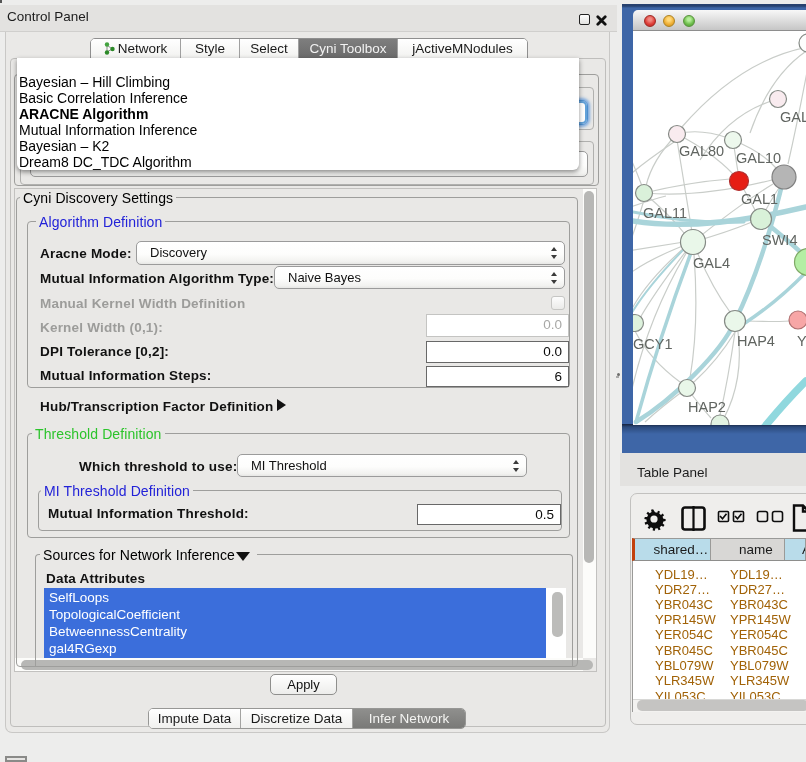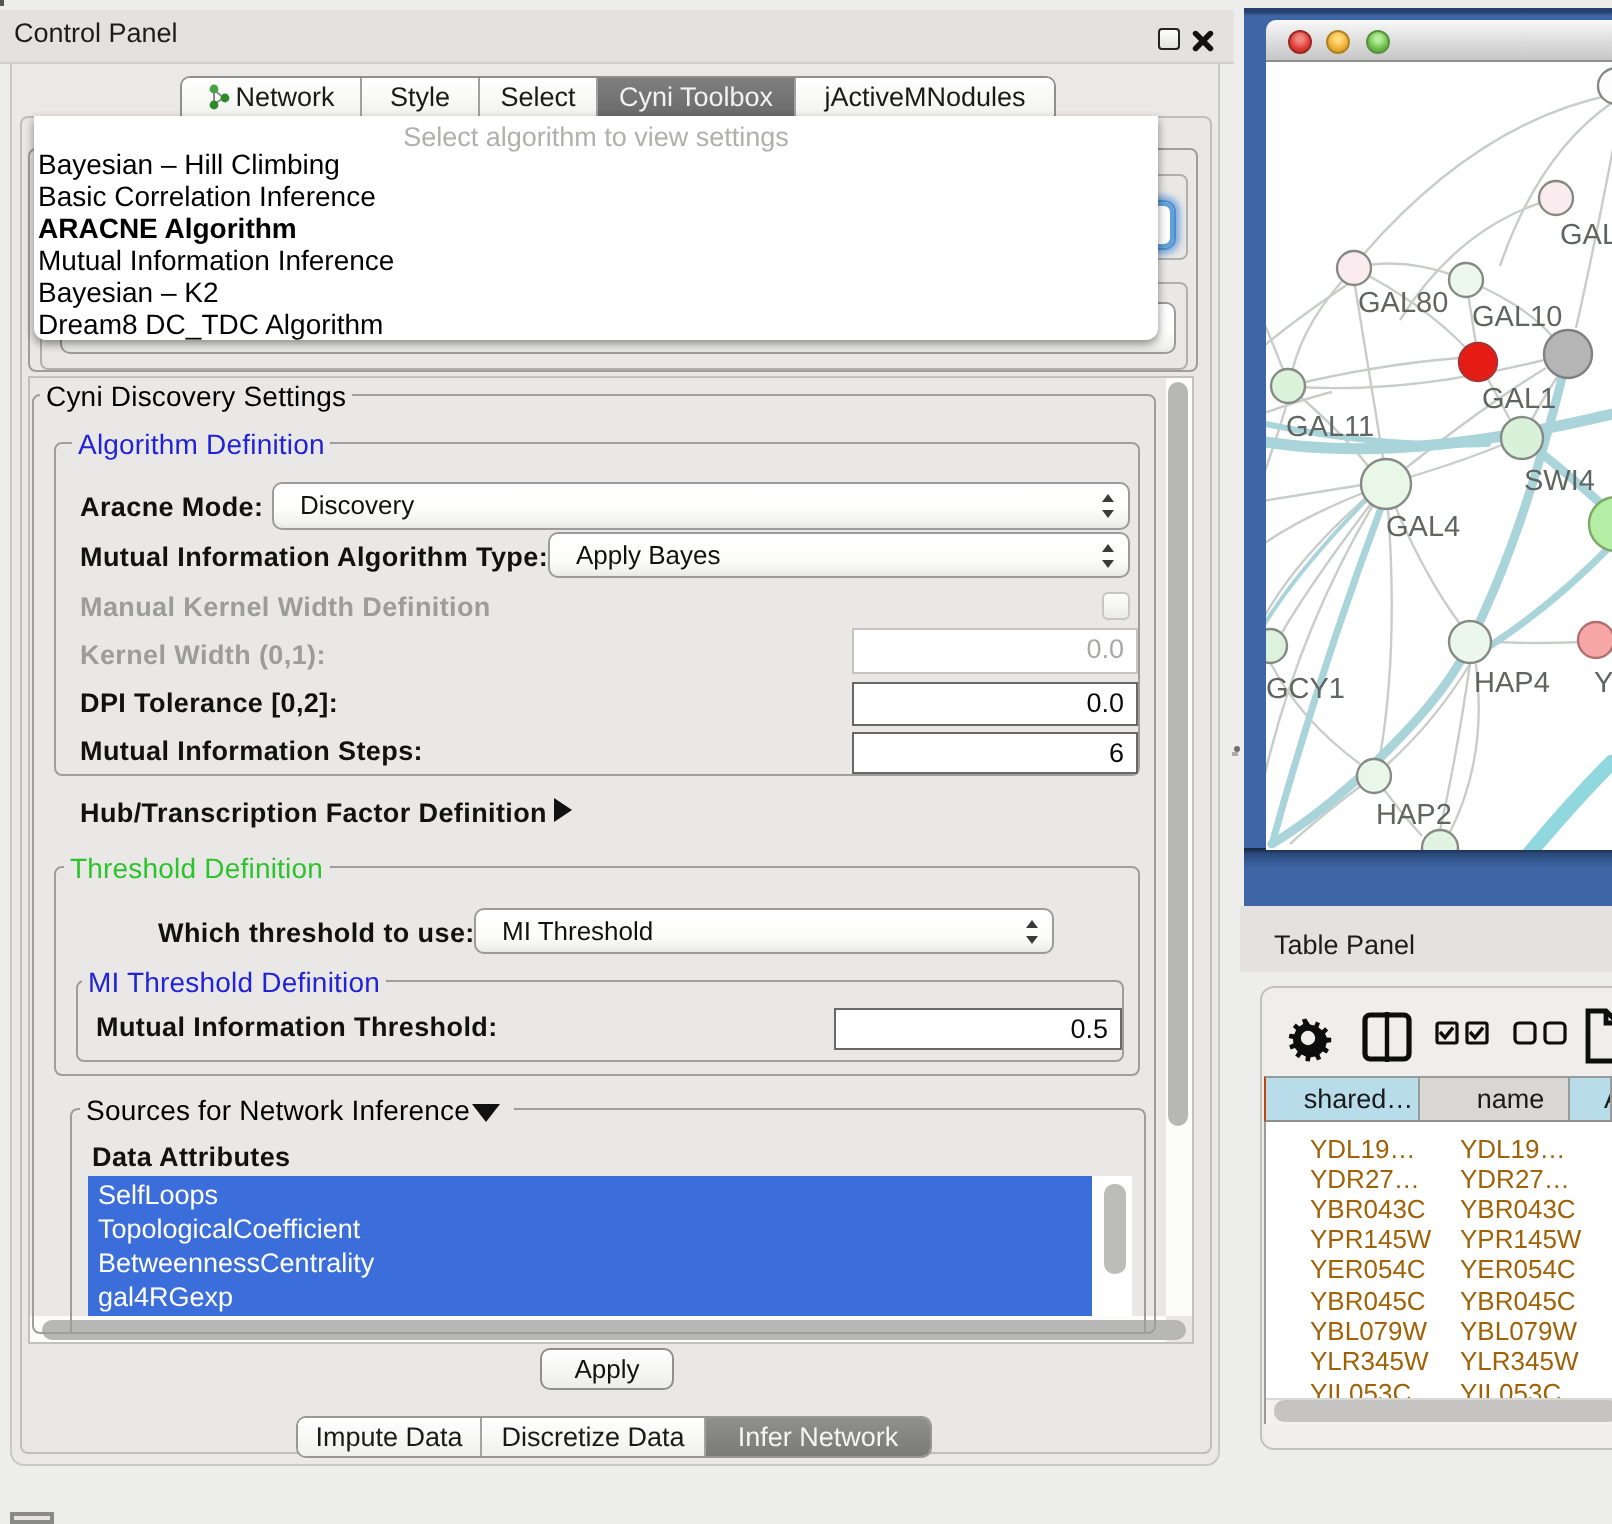--- a/index.html
+++ b/index.html
@@ -62,21 +62,21 @@
 .tl { position:absolute; top:4.5px; width:12px; height:12px; border-radius:50%; }
 #ncanvas { left:633px; top:31px; width:173px; height:394px; background:#ffffff; }
 #nshadow { left:622px; top:424px; width:184px; height:10px;
   background:linear-gradient(#17233d,#2b4a7c 30%,#3e66a7); }
 
 #tp-title { left:620px; top:453px; width:186px; height:33px; background:#e3e2e0; }
 #tp-title .t { position:absolute; left:17px; top:12px; font-size:13.5px; color:#1c1c1c; }
 #tp-panel { left:630px; top:493px; width:200px; height:232px; background:#efeeec;
   border:1px solid #c2c1bf; border-radius:7px; }
 #thead { position:absolute; left:632px; top:538px; width:174px; height:23px; display:flex;
-  border-top:1px solid #9a9a98; border-left:1px solid #c2410c; border-bottom:1px solid #8e8e8c; }
+  border-top:1px solid #9a9a98; border-left:3px solid #c2410c; border-bottom:1px solid #8e8e8c; }
 #thead .h { font-size:13.5px; color:#1a1a1a; text-align:center; line-height:22px; padding-left:17px;
   border-right:1px solid #9a9a98; }
 .trow { position:absolute; font-size:13px; color:#a16207; width:174px; left:644px;
   height:16px; }
 .trow span { position:absolute; top:1px; }
 </style>
 </head>
 <body>
 
 <div class="abs" id="cp-body"></div>
@@ -124,21 +124,21 @@
 <div class="glabel" style="left:20px; top:190px;">Cyni Discovery Settings</div>
 <div class="group" style="left:27px; top:221px; width:543px; height:167px;"></div>
 <div class="glabel" style="left:36px; top:214px; color:#2222d8;">Algorithm Definition</div>
 <div class="lab" style="left:40px; top:246px;">Aracne Mode:</div>
 <div class="combo" style="left:136px; top:241px; width:429px; height:24px;">
     <span class="ct">Discovery</span>
     <span class="arr"></span>
   </div>
 <div class="lab" style="left:40px; top:271px;">Mutual Information Algorithm Type:</div>
 <div class="combo" style="left:274px; top:266px; width:291px; height:23px;">
-    <span class="ct">Apply Bayes</span>
+    <span class="ct">Naive Bayes</span>
     <span class="arr"></span>
   </div>
 <div class="lab dis" style="left:40px; top:296px;">Manual Kernel Width Definition</div>
 <div class="abs" style="left:551px; top:296px; width:14px; height:14px; border:1px solid #c6c6c4;
   border-radius:3px; background:linear-gradient(#fdfdfd,#ebebe9);"></div>
 <div class="lab dis" style="left:40px; top:320px;">Kernel Width (0,1):</div>
 <div class="field dis" style="left:426px; top:314px; width:143px; height:23px;">0.0</div>
 <div class="lab" style="left:40px; top:344px;">DPI Tolerance [0,2]:</div>
 <div class="field" style="left:426px; top:341px; width:143px; height:22px;">0.0</div>
 <div class="lab" style="left:40px; top:368px;">Mutual Information Steps:</div>
@@ -161,21 +161,20 @@
 <div class="glabel" style="left:40px; top:547px; padding-right:22px;">Sources for Network Inference</div>
 <div class="abs" style="left:236px; top:552px; width:0; height:0;
   border:7px solid transparent; border-top:9px solid #111;"></div>
 <div class="lab" style="left:46px; top:571px;">Data Attributes</div>
 <div class="abs" style="left:44px; top:588px; width:522px; height:70px; background:#fff;"></div>
 <div class="abs" style="left:44px; top:588px; width:502px; height:70px; background:#3b6edb;"></div>
 <div class="abs" style="left:49px; top:589px; font-size:13.5px; color:#fff; line-height:17px;">SelfLoops<br>TopologicalCoefficient<br>BetweennessCentrality<br>gal4RGexp</div>
 <div class="sbthumb" style="left:552px; top:592px; width:11px; height:45px; background:#bcbcba;"></div>
 
 <div class="abs" id="popup">
- <div class="hint">Select algorithm to view settings</div>
  <div class="it" style="top:16px;">Bayesian – Hill Climbing</div>
  <div class="it" style="top:32px;">Basic Correlation Inference</div>
  <div class="it" style="top:48px; font-weight:bold;">ARACNE Algorithm</div>
  <div class="it" style="top:64px;">Mutual Information Inference</div>
  <div class="it" style="top:80px;">Bayesian – K2</div>
  <div class="it" style="top:96px;">Dream8 DC_TDC Algorithm</div>
 </div>
 
 <div class="abs" style="left:270px; top:674px; width:67px; height:21px; border:1px solid #8f8f8d;
   border-radius:5px; background:linear-gradient(#ffffff,#ededeb); text-align:center;

